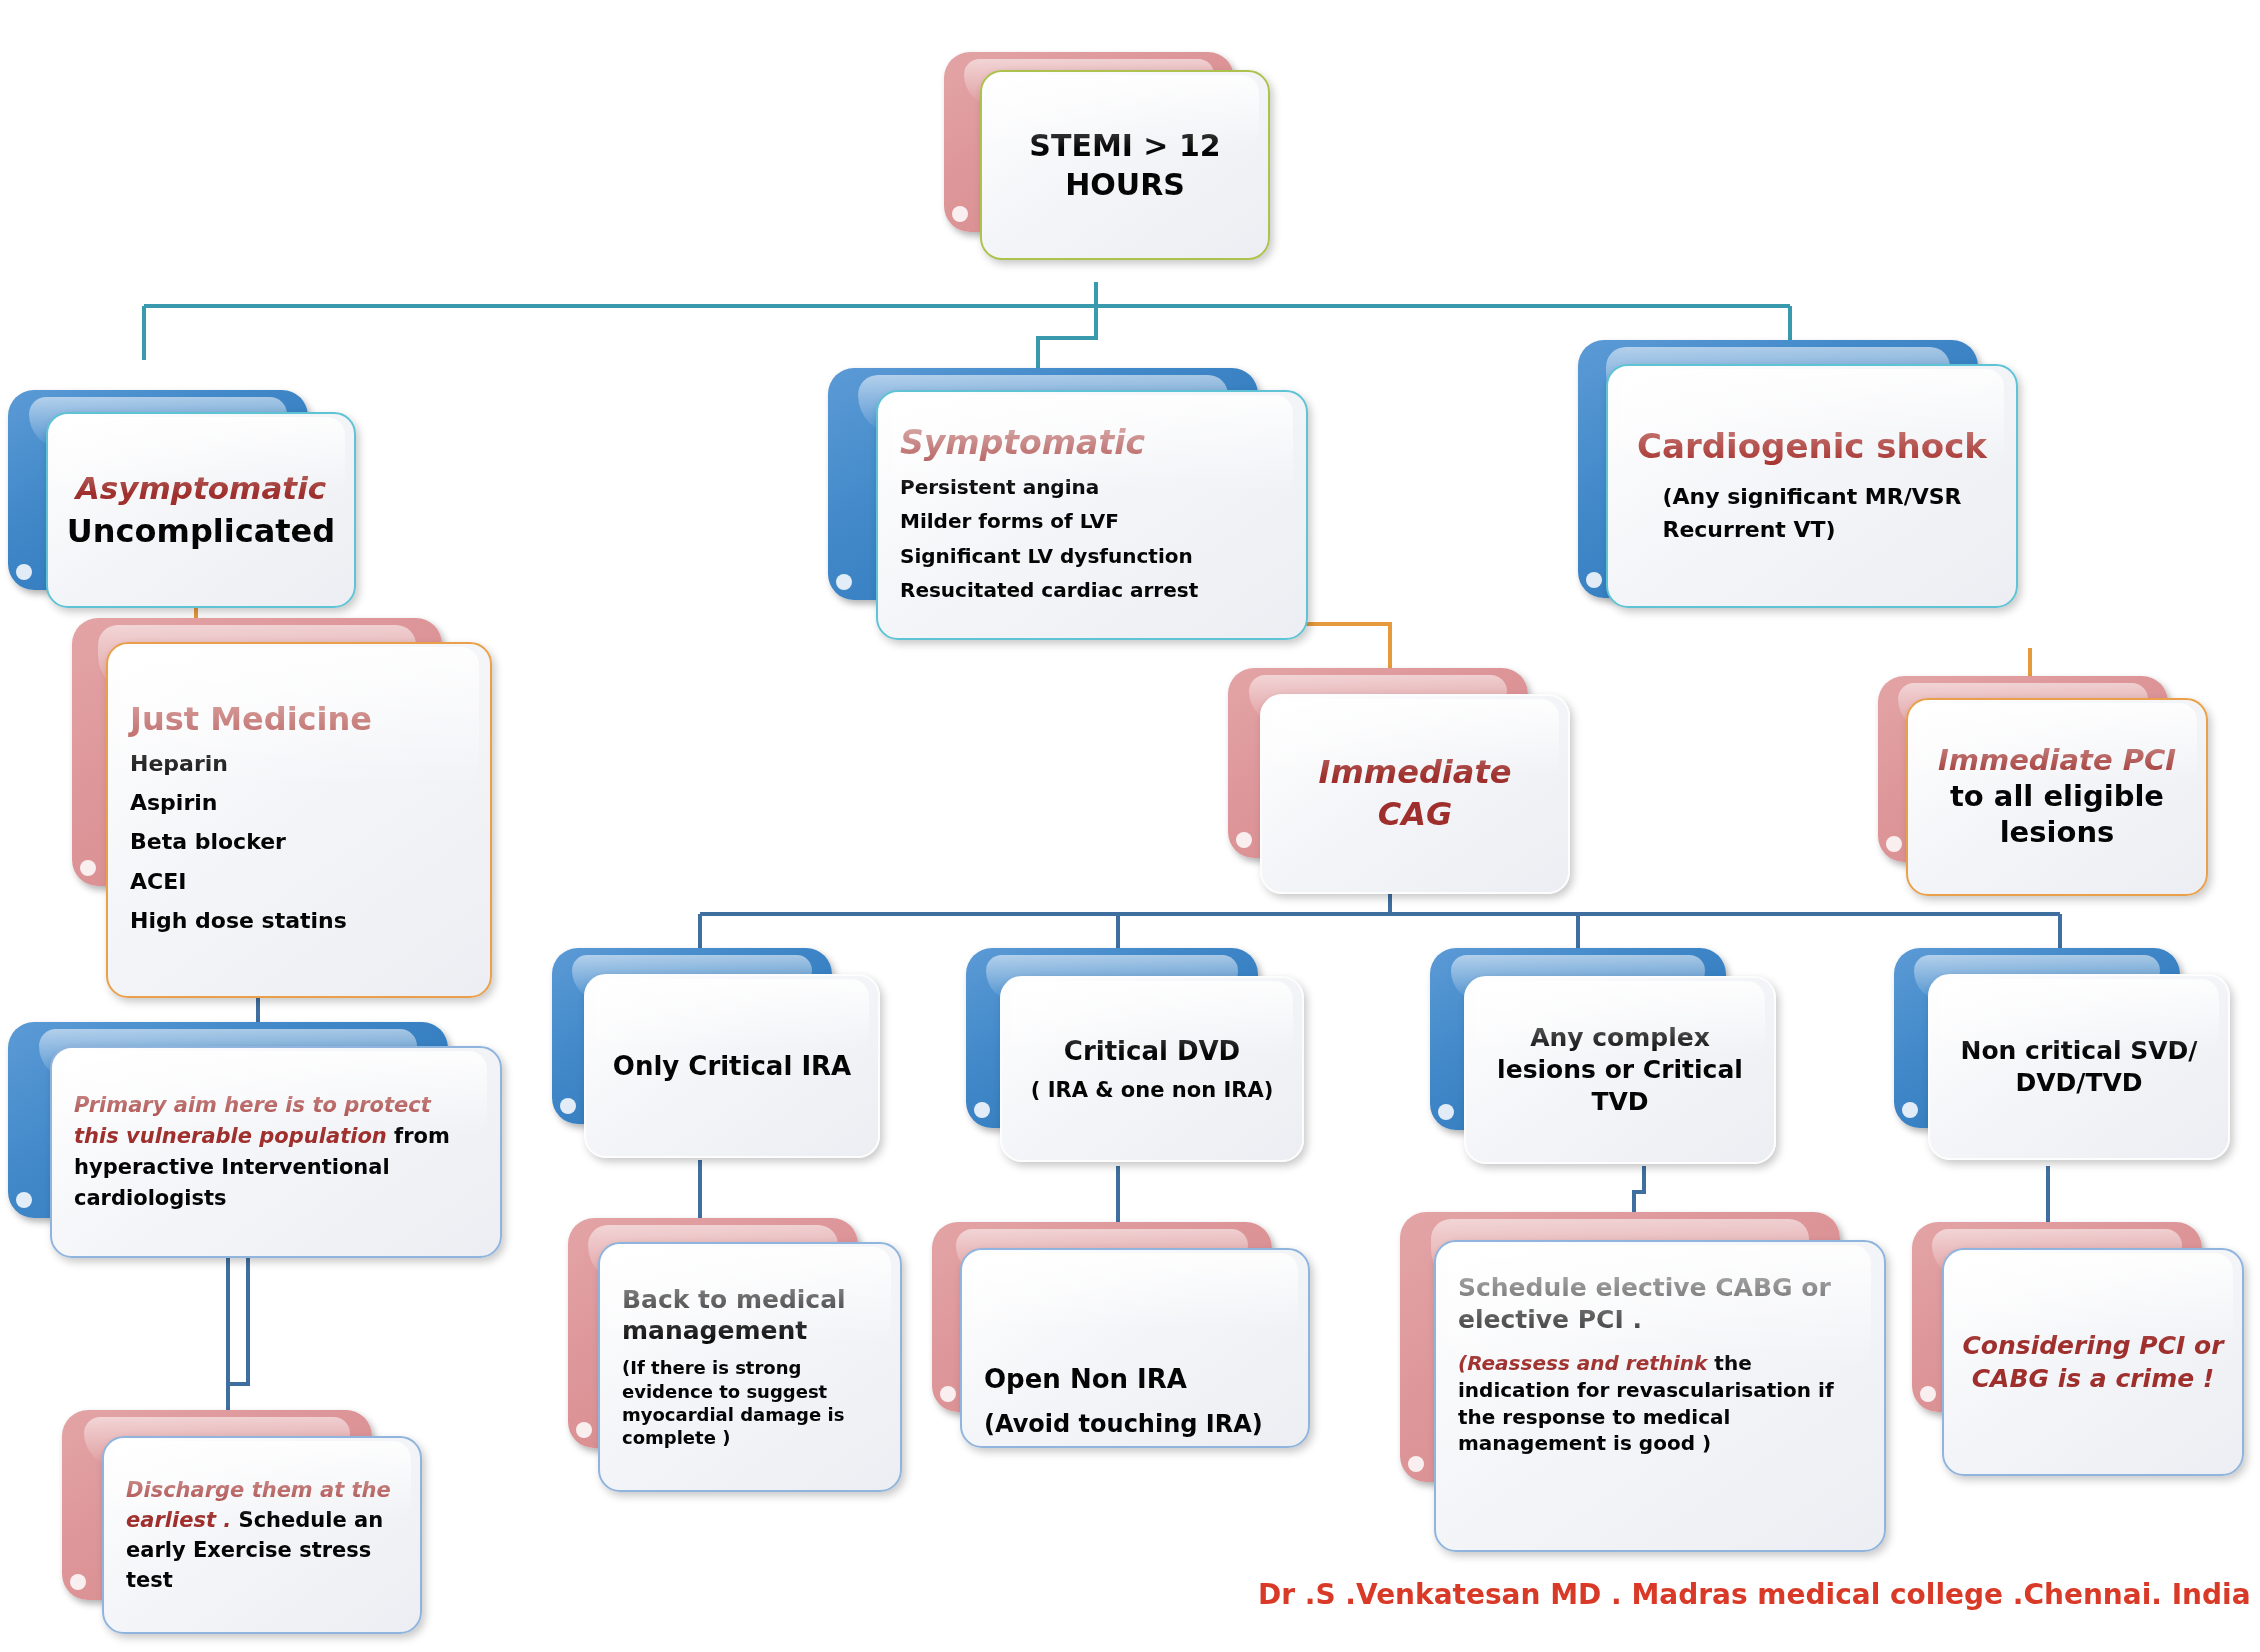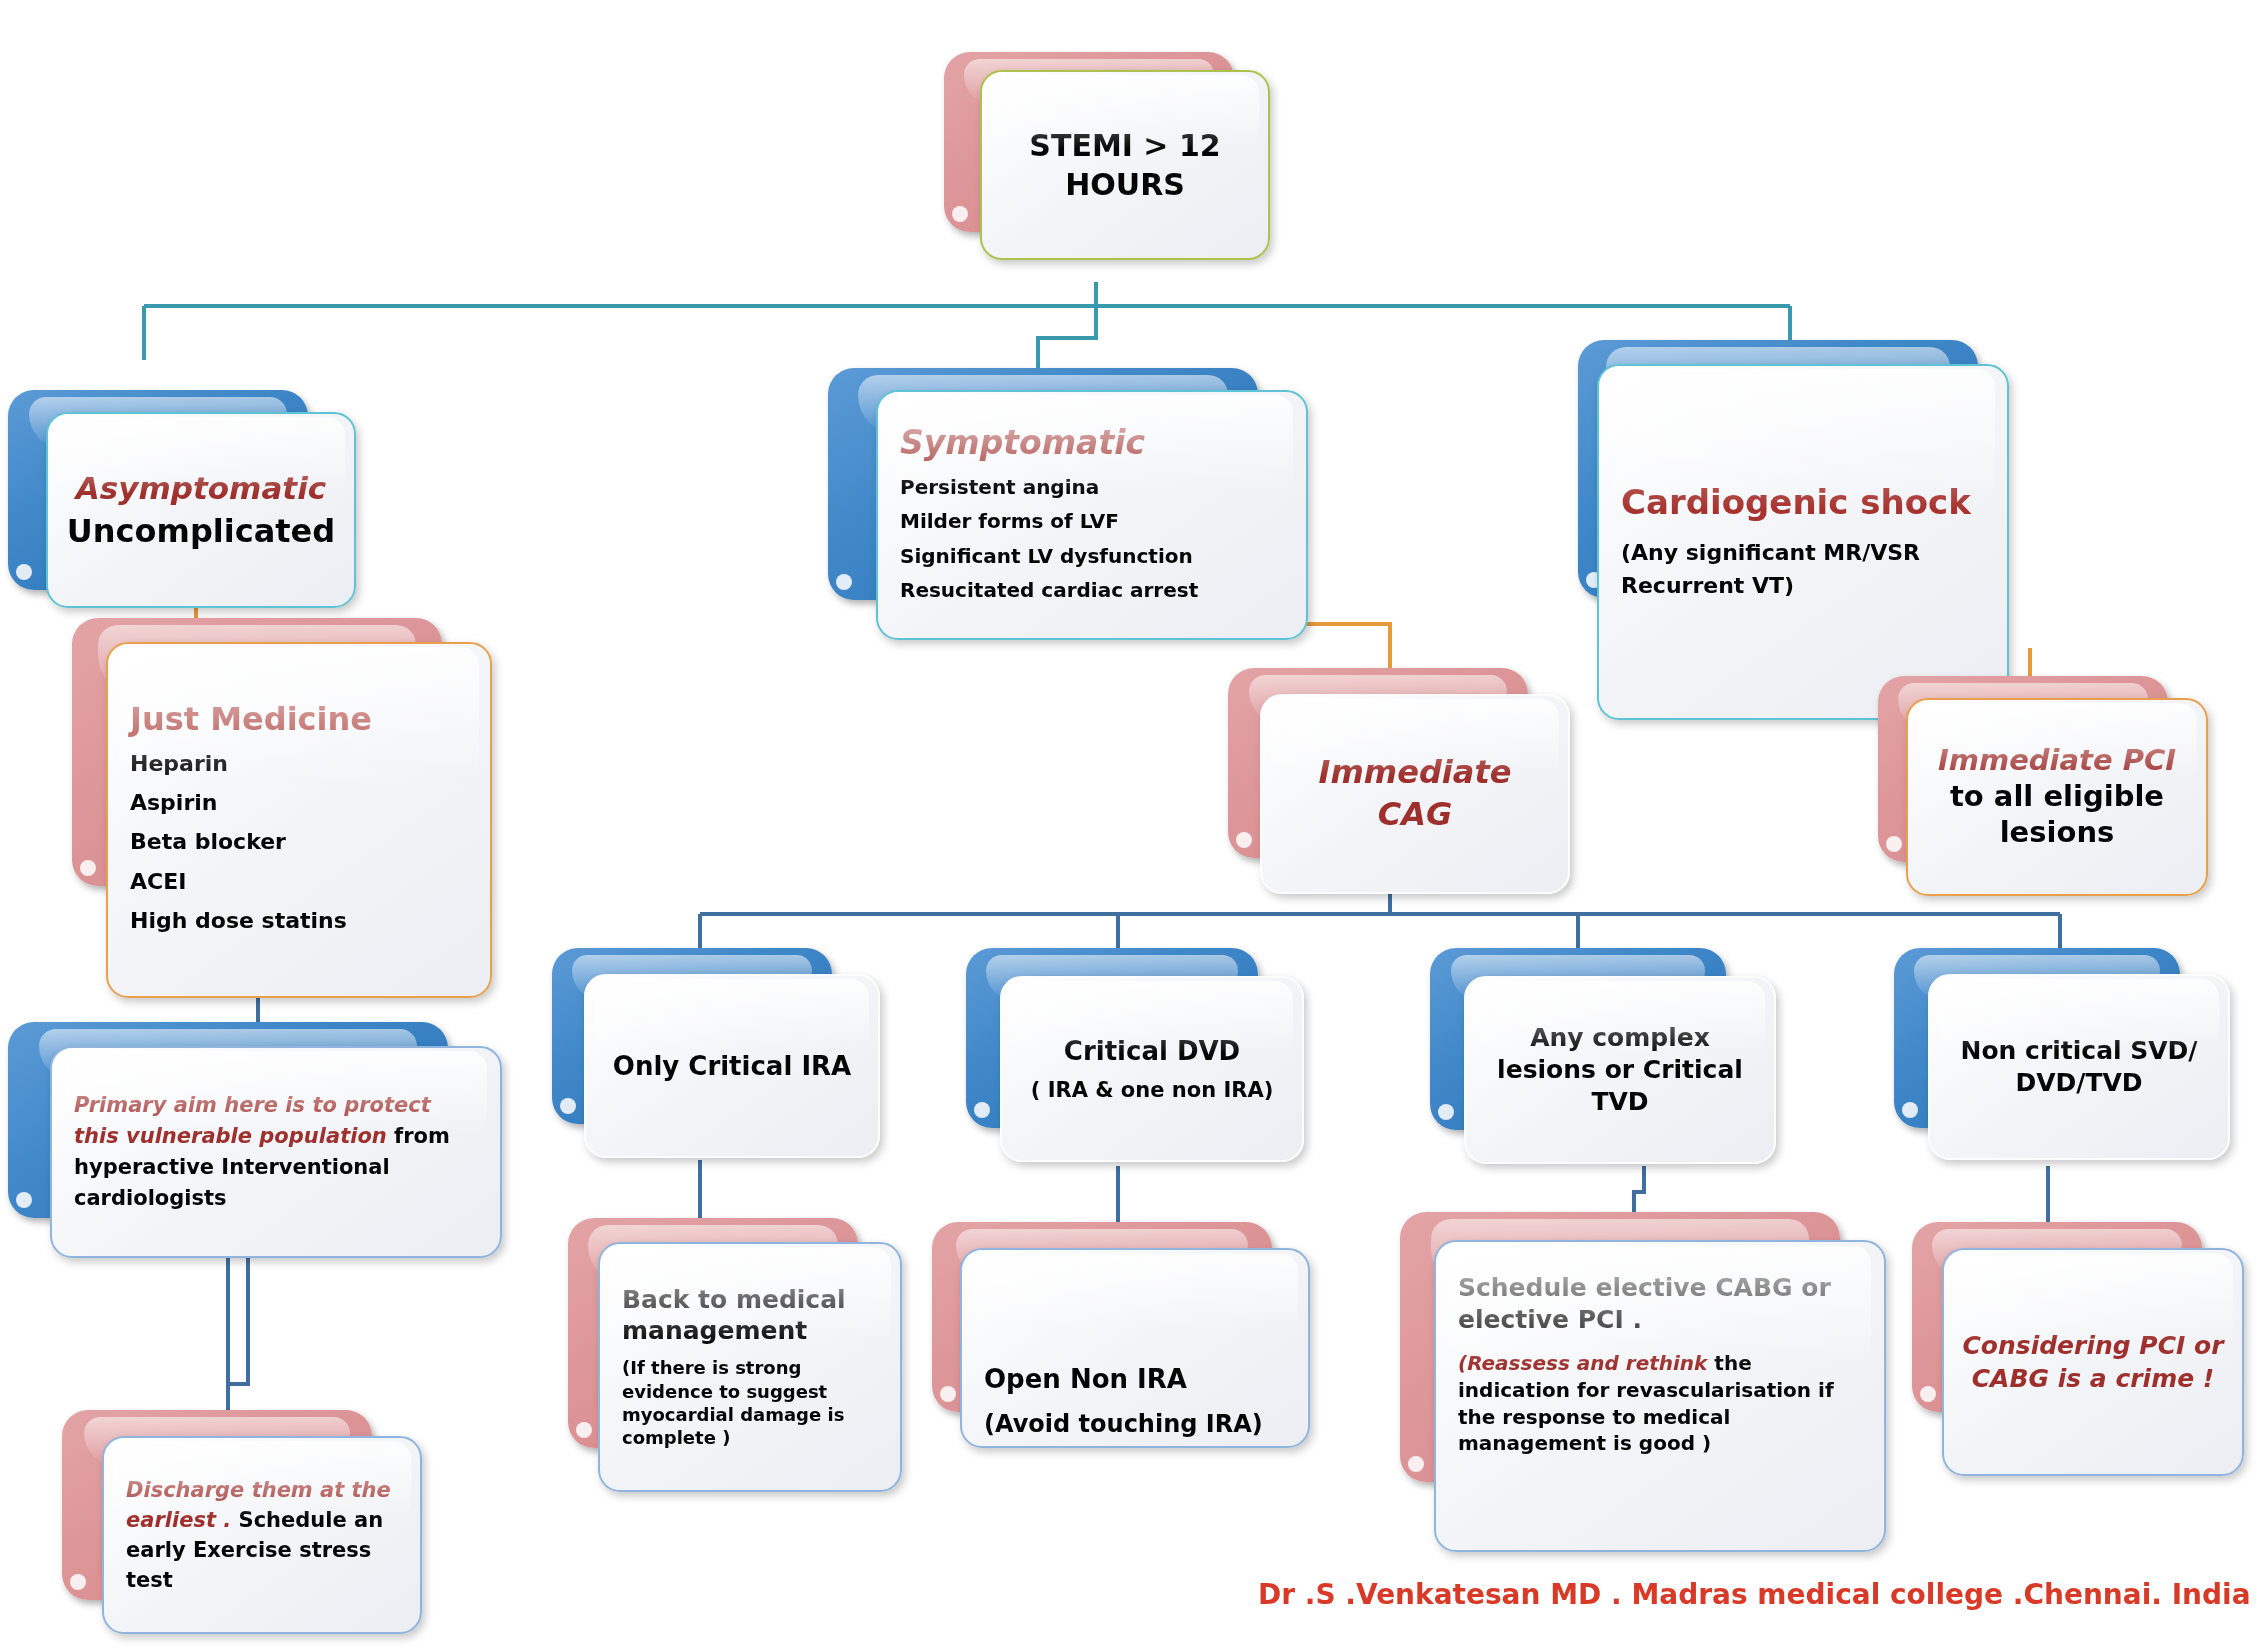--- a/index.html
+++ b/index.html
@@ -153,21 +153,21 @@
         <div>Persistent  angina</div>
         <div>Milder forms  of  LVF</div>
         <div>Significant LV dysfunction</div>
         <div>Resucitated cardiac arrest</div>
       </div>
     </div>
   </div>
 
   <div class="node" style="left:1578px;top:340px;width:450px;height:310px;">
     <div class="shadowcard sh-blue" style="width:400px;height:258px;left:0;top:0;"></div>
-    <div class="frontcard bd-cyan pad-l" style="left:19px;top:24px;width:412px;height:356px;">
+    <div class="frontcard bd-cyan pad-l" style="left:28px;top:24px;width:412px;height:244px;align-items:center;">
       <div class="ttl-red" style="font-size:34px;margin-bottom:14px;">Cardiogenic shock</div>
       <div class="blk lines" style="font-size:22px;line-height:1.5;">
         <div>(Any significant MR/VSR</div>
         <div>Recurrent VT)</div>
       </div>
     </div>
   </div>
 
   <div class="node" style="left:72px;top:618px;width:440px;height:320px;">
     <div class="shadowcard sh-rose" style="width:370px;height:268px;left:0;top:0;"></div>

